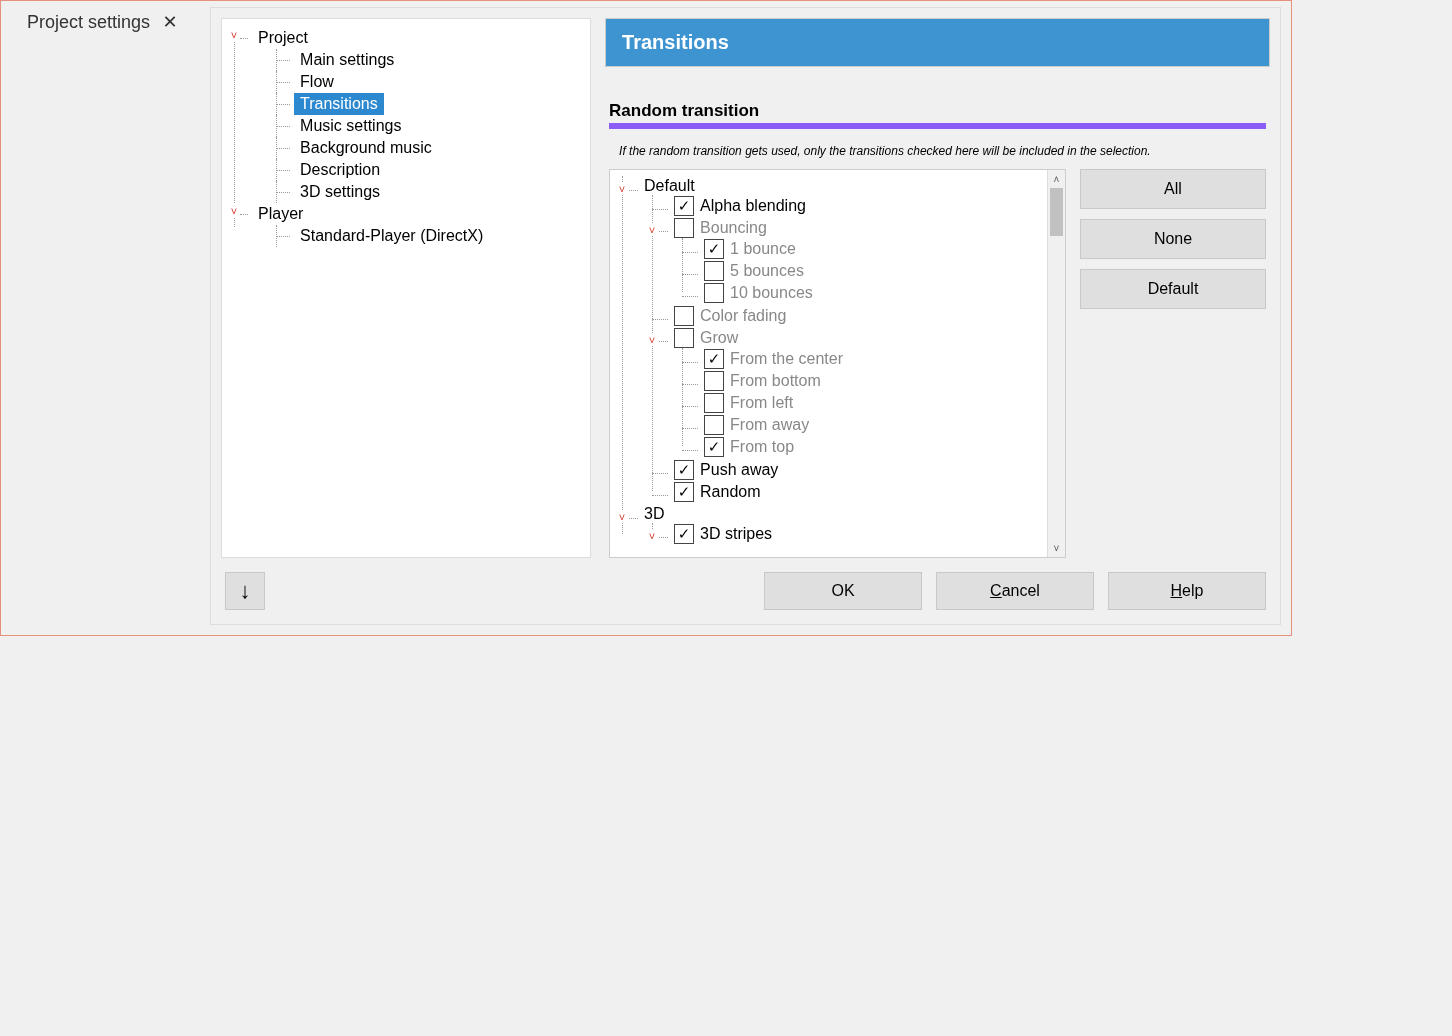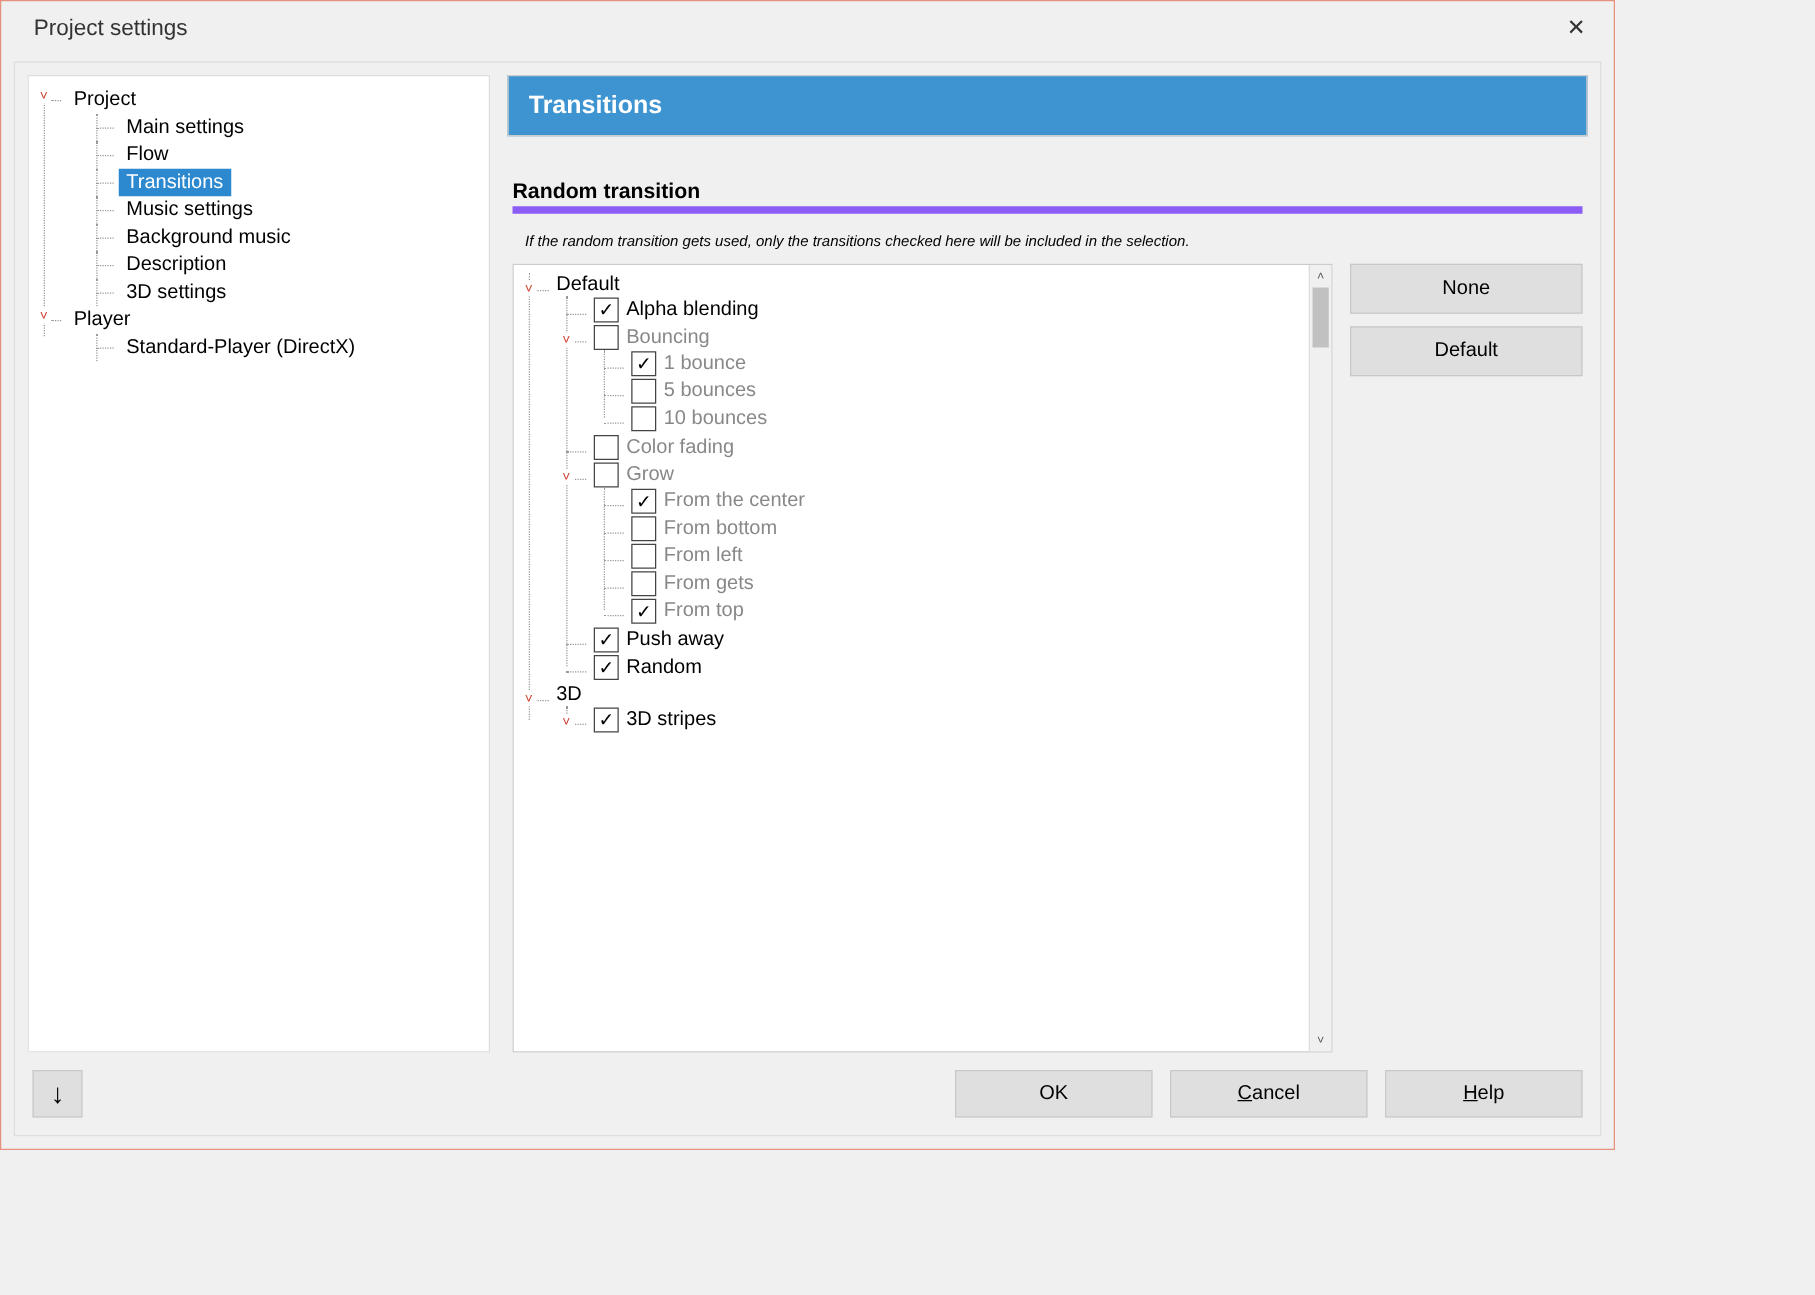--- a/index.html
+++ b/index.html
@@ -5,26 +5,26 @@
   * { box-sizing: border-box; }
   body {
     margin: 0;
     font-family: "Segoe UI", Tahoma, sans-serif;
     font-size: 15px;
     background: #f0f0f0;
     color: #000;
   }
   .window {
     width: 1292px;
-    height: 920px;
+    height: 636px;
     margin: 0;
     border: 1px solid #e89080;
     background: #f0f0f0;
     display: flex;
-    flex-direction: column;
+    flex-direction: row;
     position: relative;
   }
   .titlebar {
     height: 42px;
     display: flex;
     align-items: center;
     padding: 0 10px 0 26px;
     font-size: 18px;
     color: #333;
   }
@@ -392,21 +392,21 @@
                           </li>
                           <li class="tt-li">
                             <div class="tt-row">
                               <div class="tt-check"></div>
                               <span class="tt-label muted">From left</span>
                             </div>
                           </li>
                           <li class="tt-li">
                             <div class="tt-row">
                               <div class="tt-check"></div>
-                              <span class="tt-label muted">From gets</span>
+                              <span class="tt-label muted">From away</span>
                             </div>
                           </li>
                           <li class="tt-li">
                             <div class="tt-row">
                               <div class="tt-check">✓</div>
                               <span class="tt-label muted">From top</span>
                             </div>
                           </li>
                         </ul>
                       </li>
@@ -445,20 +445,21 @@
               <div class="scroll-btn">
                   <span>˄</span>
                 </div>
               <div class="scroll-thumb"></div>
               <div class="scroll-btn bottom">
                   <span>˅</span>
                 </div>
             </div>
           </div>
           <div class="side-buttons">
+            <div class="side-btn">All</div>
             <div class="side-btn">None</div>
             <div class="side-btn">Default</div>
           </div>
         </div>
       </div>
     </div>
 
     <div class="footer">
       <div class="icon-btn">
         <span style="font-size:22px;">↓</span>

